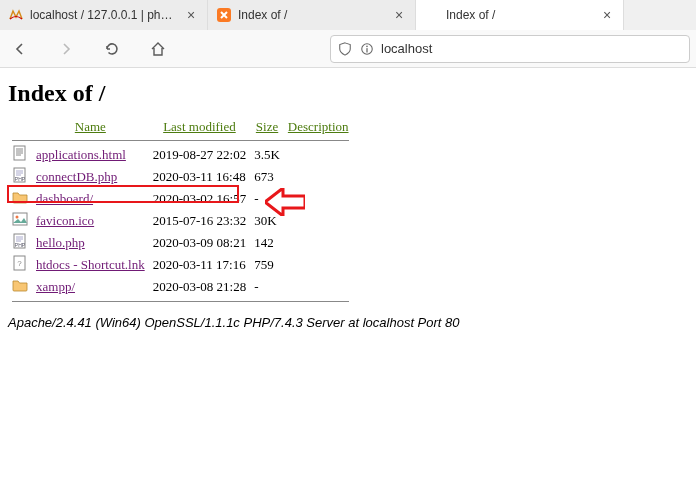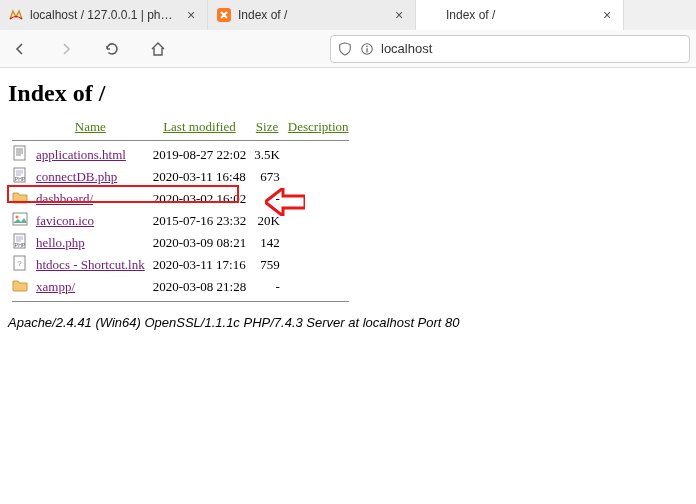--- a/index.html
+++ b/index.html
@@ -16,21 +16,21 @@
 .addrbar { flex: 1; display: flex; align-items: center; height: 28px; border: 1px solid #ccc; border-radius: 4px; background: #fff; margin-left: 140px; padding: 0 6px; gap: 6px; }
 .addrbar .icon { width: 16px; height: 16px; display: inline-flex; align-items: center; justify-content: center; color: #666; }
 .addrbar input { border: none; outline: none; flex: 1; font-size: 13px; color: #333; background: transparent; }
 .content { padding: 8px; font-family: "Times New Roman", serif; color: #000; }
 h1 { font-size: 24px; font-weight: bold; margin: 4px 0 10px 0; }
 table { border-collapse: collapse; font-size: 13px; }
 th { font-weight: normal; padding: 2px 4px; }
 th a { color: #4d7c0f; text-decoration: underline; }
 td { padding: 1px 4px; vertical-align: middle; white-space: nowrap; }
 td a { color: #701a75; text-decoration: underline; }
-td.size { text-align: right; }
+td.size { text-align: left; }
 hr.rule { border: none; border-top: 1px solid #888; margin: 2px 0; }
 .server { font-style: italic; font-size: 13px; margin-top: 10px; font-family: Liberation Sans, sans-serif; }
 .ficon { width: 16px; height: 16px; display: inline-flex; align-items: center; justify-content: center; }
 .highlight-box { position: absolute; border: 2px solid #e8171a; pointer-events: none; }
 .arrow { position: absolute; pointer-events: none; }
 tr.hdr th { padding-bottom: 2px; }
 </style>
 </head>
 <body>
 
@@ -143,35 +143,35 @@
           <td class="size">673</td>
           <td></td>
         </tr>
         <tr>
           <td><span class="ficon">
               <svg width="16" height="16" viewBox="0 0 16 16">
                 <path d="M1 4 h5 l1.5 2 H15 v7 a1 1 0 0 1 -1 1 H2 a1 1 0 0 1 -1 -1 Z" fill="#f8c673" stroke="#b9892f" stroke-width="0.8"></path>
               </svg>
             </span></td>
           <td><a href="#">dashboard/</a></td>
-          <td>2020-03-02 16:02</td>
+          <td>2020-03-02 16:57</td>
           <td class="size">-</td>
           <td></td>
         </tr>
         <tr>
           <td><span class="ficon">
               <svg width="16" height="16" viewBox="0 0 16 16">
                 <rect x="1" y="2" width="14" height="12" fill="#fff" stroke="#888"></rect>
                 <circle cx="5" cy="6" r="1.5" fill="#e74"></circle>
                 <path d="M1 12 L6 8 L9 11 L12 7 L15 12 Z" fill="#6a9"></path>
               </svg>
             </span></td>
           <td><a href="#">favicon.ico</a></td>
           <td>2015-07-16 23:32</td>
-          <td class="size">20K</td>
+          <td class="size">30K</td>
           <td></td>
         </tr>
         <tr>
           <td><span class="ficon">
               <svg width="16" height="16" viewBox="0 0 16 16">
                 <rect x="2" y="1" width="11" height="14" fill="#fff" stroke="#888"></rect>
                 <path d="M4 4 h7 M4 6 h7 M4 8 h5" stroke="#aac" stroke-width="1"></path>
                 <text x="8" y="14" font-size="5" text-anchor="middle" fill="#556" font-family="sans-serif">PHP</text>
               </svg>
             </span></td>

